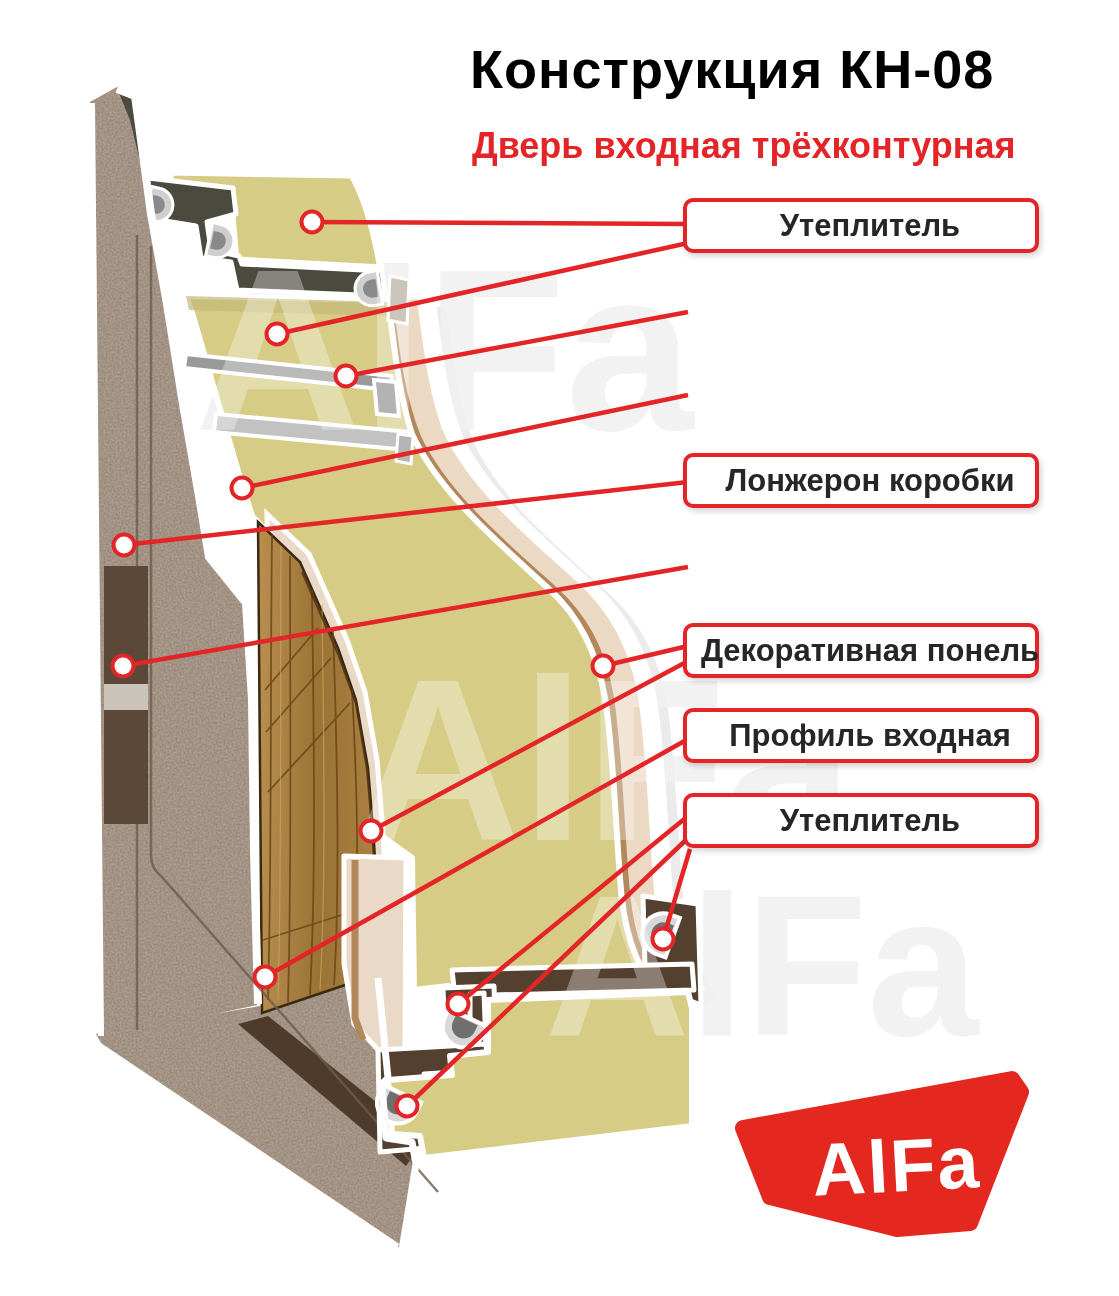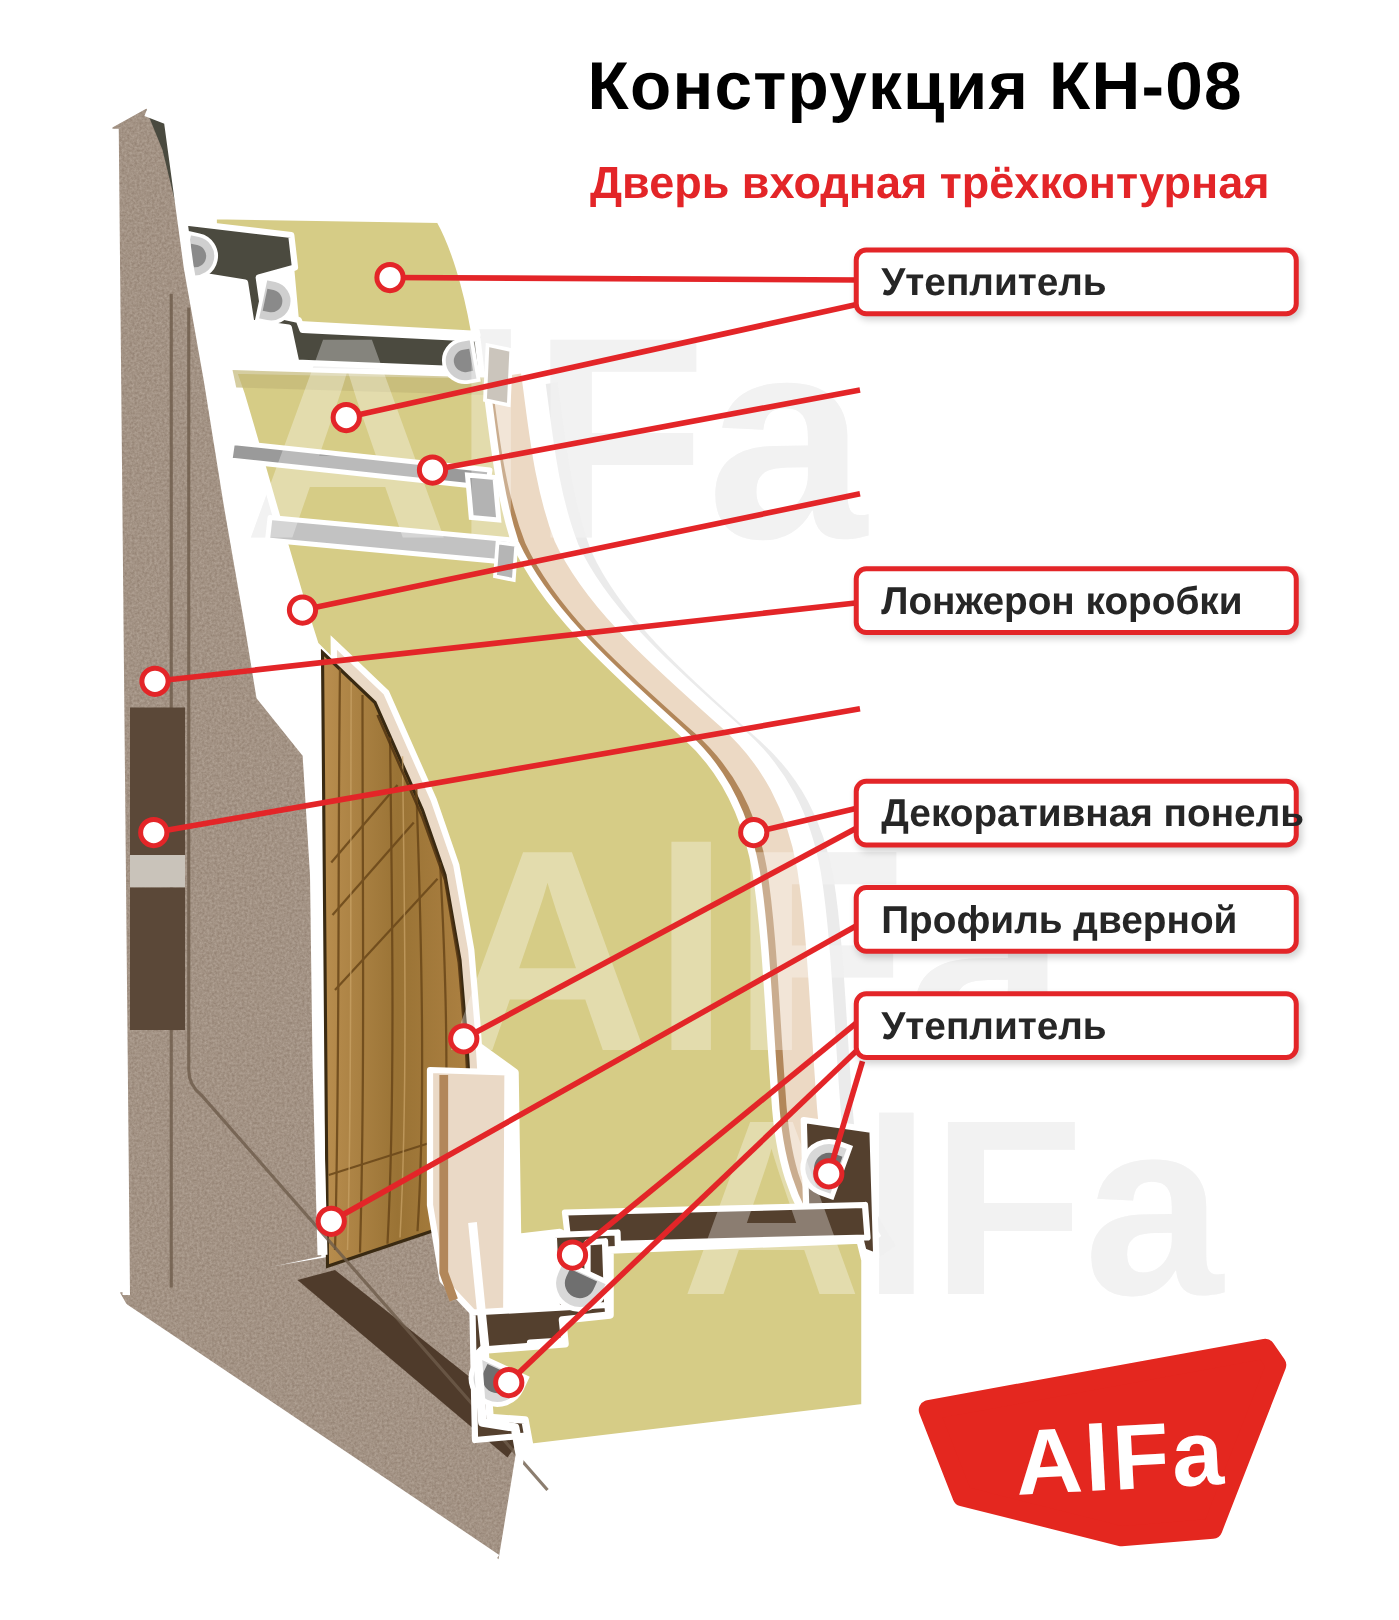--- a/index.html
+++ b/index.html
@@ -7,21 +7,21 @@
           font-family:"Liberation Sans","DejaVu Sans",sans-serif;}
   .art{position:absolute;left:0;top:0;width:1119px;height:1296px;}
   .page-title{position:absolute;left:470px;top:38px;width:620px;
       font-size:54px;font-weight:bold;letter-spacing:1px;color:#000000;white-space:nowrap;}
   .page-subtitle{position:absolute;left:472px;top:112px;width:620px;
       font-size:36px;font-weight:bold;color:#e32528;white-space:nowrap;margin-top:13px;}
   .label-box{position:absolute;left:683px;width:356px;height:55px;box-sizing:border-box;
       background:#ffffff;border:4px solid #e32528;border-radius:10px;
       box-shadow:2px 3px 6px rgba(0,0,0,.18);
       display:flex;align-items:center;padding-left:18px;
-      font-size:31px;font-weight:bold;color:#262626;white-space:nowrap;z-index:5;}
+      font-size:31px;font-weight:bold;color:#262626;white-space:nowrap;z-index:5;justify-content:center;}
   .logo{position:absolute;left:720px;top:1050px;width:330px;height:210px;z-index:6;}
 </style>
 </head>
 <body>
 
 <div class="canvas">
 
 <svg class="art" viewBox="0 0 1119 1296">
   <defs>
     <filter id="rough" x="-5%" y="-5%" width="110%" height="110%">
@@ -197,21 +197,21 @@
 <div class="label-box" style="top:198px">
   <span>Утеплитель</span>
     </div>
 <div class="label-box" style="top:453px">
   <span>Лонжерон коробки</span>
     </div>
 <div class="label-box" style="top:623px">
   <span>Декоративная понель</span>
     </div>
 <div class="label-box" style="top:708px">
-  <span>Профиль дверной</span>
+  <span>Профиль входная</span>
     </div>
 <div class="label-box" style="top:793px">
   <span>Утеплитель</span>
     </div>
 
 <svg class="logo" viewBox="720 1050 330 210">
   <polygon points="743,1128 1012,1079 1021,1092 970,1223 897,1229 770,1197" fill="#e4271f" stroke="#e4271f" stroke-width="16" stroke-linejoin="round"></polygon>
   <text x="812" y="1192" font-size="74" font-weight="bold" fill="#ffffff" letter-spacing="2" font-family="Liberation Sans, DejaVu Sans, sans-serif" transform="rotate(-3 885 1165)">AlFa</text>
 </svg>
 

